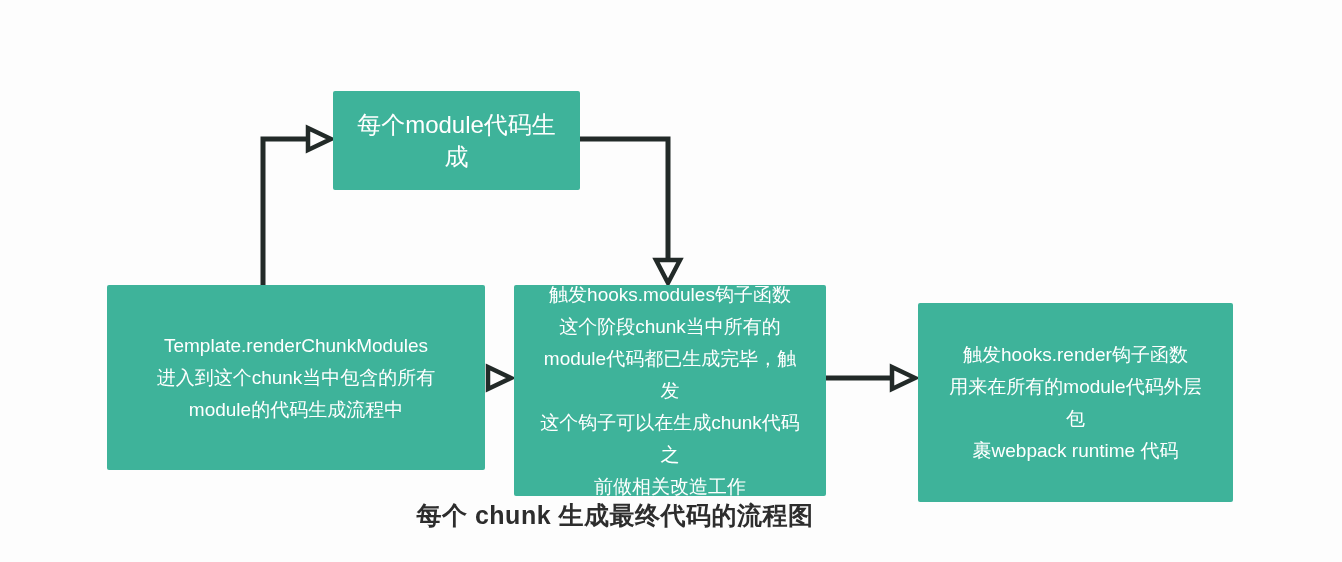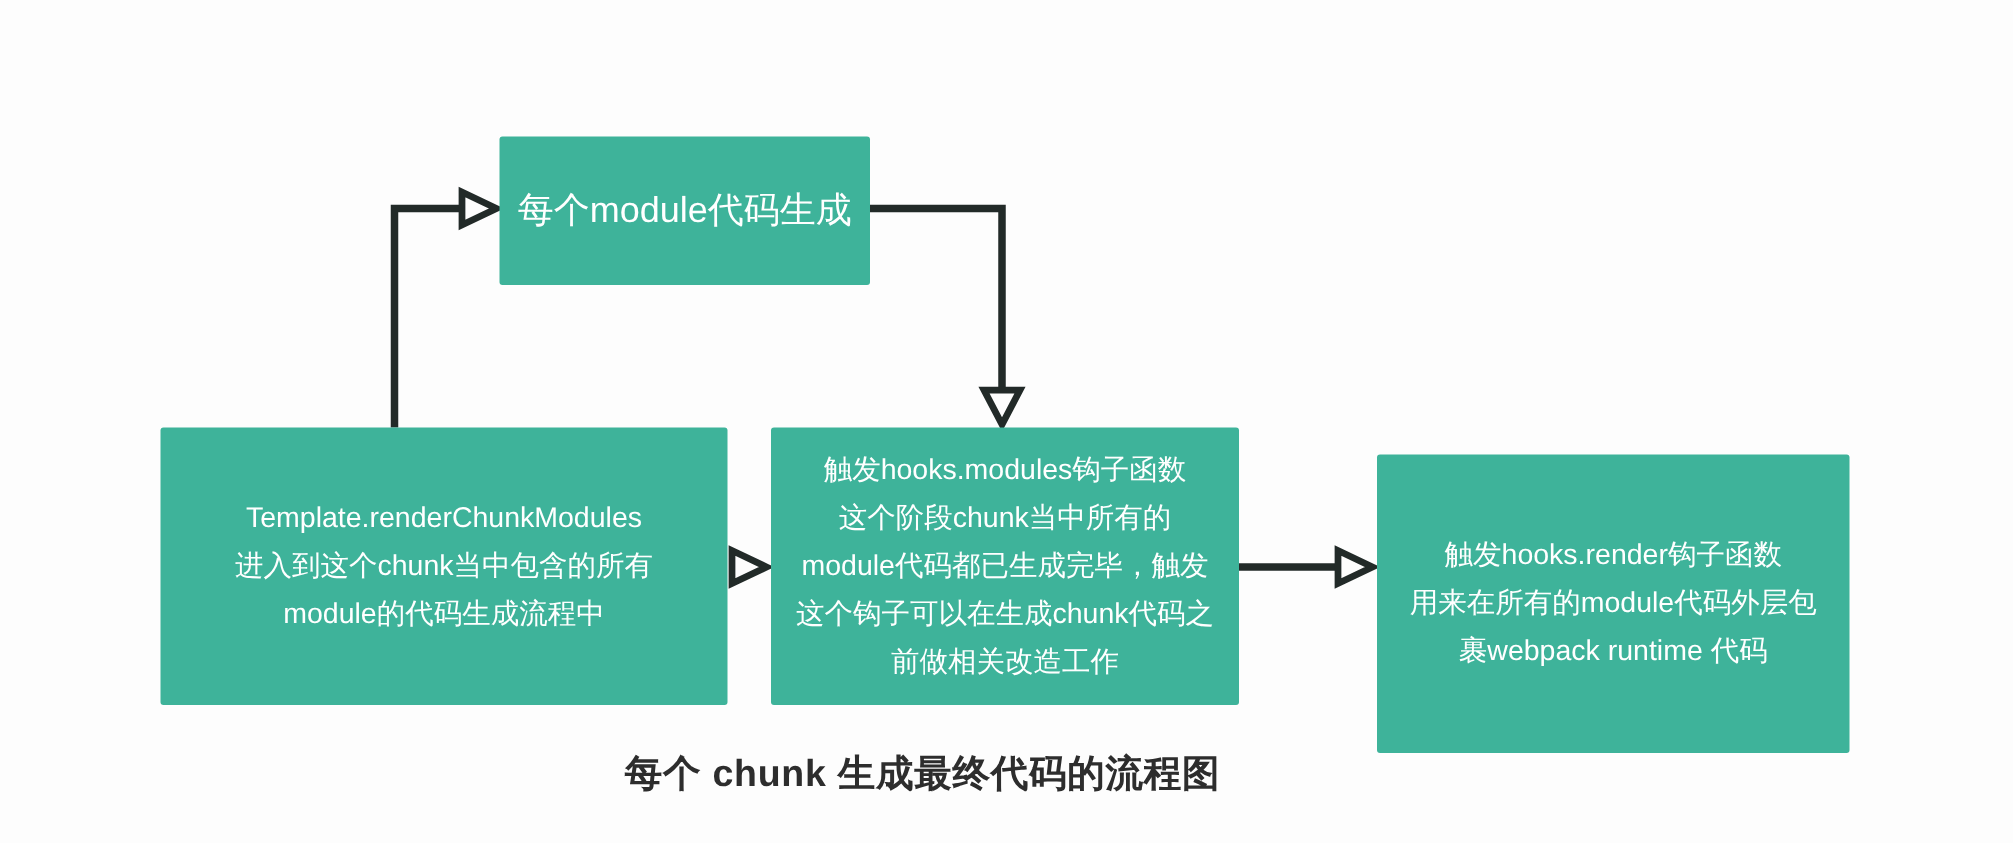--- a/index.html
+++ b/index.html
@@ -48,25 +48,25 @@
     color: var(--node-text);
     display: flex;
     align-items: center;
     justify-content: center;
     text-align: center;
     border-radius: 2px;
   }
   .node-label {
     white-space: pre-line;
     width: 100%;
-    padding: 0 6px;
+    padding: 0 22px;
   }
   .node-top   { left: 333px; top: 91px;  width: 247px; height: 99px;  font-size: 24px; line-height: 32px; }
   .node-left  { left: 107px; top: 285px; width: 378px; height: 185px; font-size: 19px; line-height: 32px; }
-  .node-mid   { left: 514px; top: 285px; width: 312px; height: 185px; font-size: 19px; line-height: 32px; justify-content: flex-end; }
+  .node-mid   { left: 514px; top: 285px; width: 312px; height: 211px; font-size: 19px; line-height: 32px; justify-content: flex-end; }
   .node-right { left: 918px; top: 303px; width: 315px; height: 199px; font-size: 19px; line-height: 32px; }
 
   .caption {
     position: absolute;
     left: 300px;
     top: 499px;
     width: 630px;
     text-align: center;
     font-size: 25px;
     font-weight: 700;

